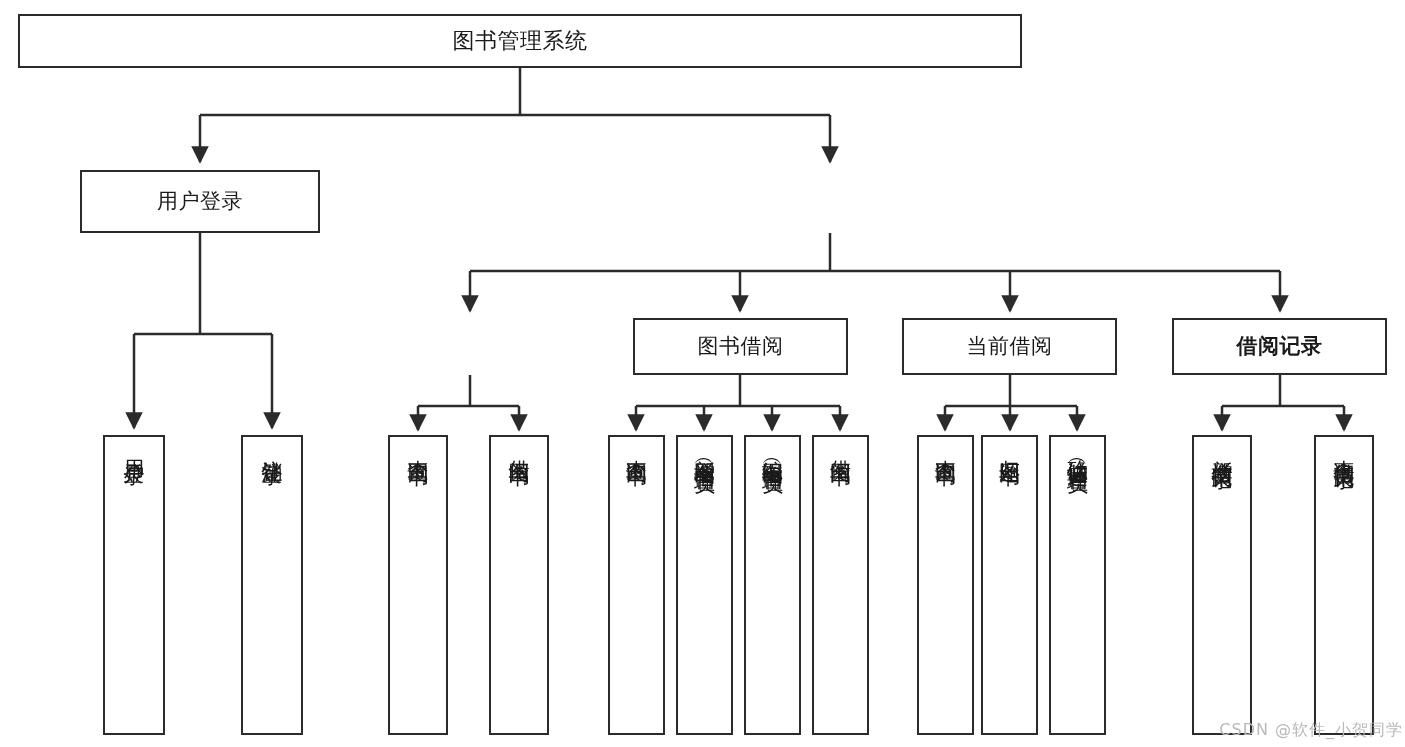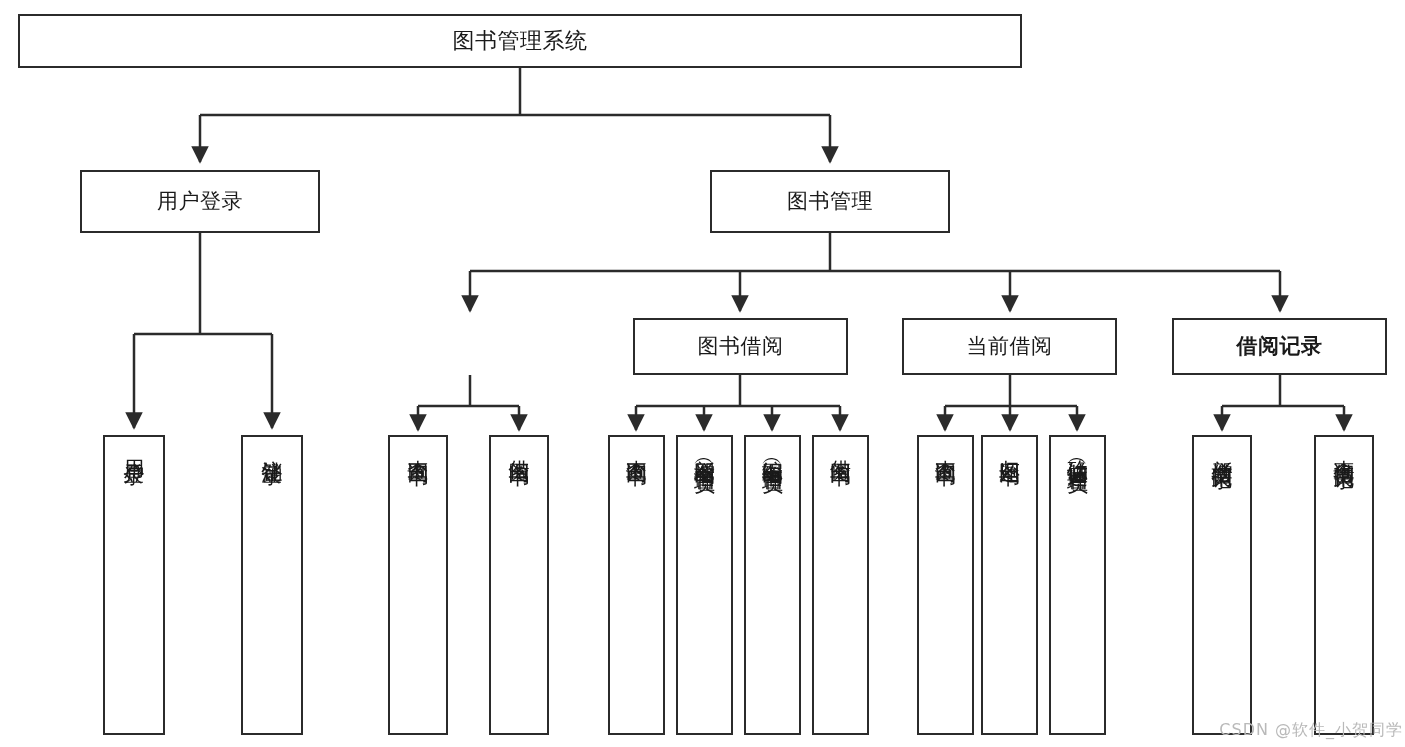--- a/index.html
+++ b/index.html
@@ -119,23 +119,20 @@
   </svg>
 
   <div class="node horiz root" style="left:18px;top:14px;width:1004px;height:54px;">
     <span class="label">图书管理系统</span>
   </div>
 
   <div class="node horiz" style="left:80px;top:170px;width:240px;height:63px;">
     <span class="label">用户登录</span>
   </div>
 
-  <div class="node horiz" style="left:710px;top:170px;width:240px;height:63px;">
-    <span class="label">图书管理</span>
-  </div>
 
 
   <div class="node horiz" style="left:633px;top:318px;width:215px;height:57px;">
     <span class="label">图书借阅</span>
   </div>
 
   <div class="node horiz" style="left:902px;top:318px;width:215px;height:57px;">
     <span class="label">当前借阅</span>
   </div>
 

